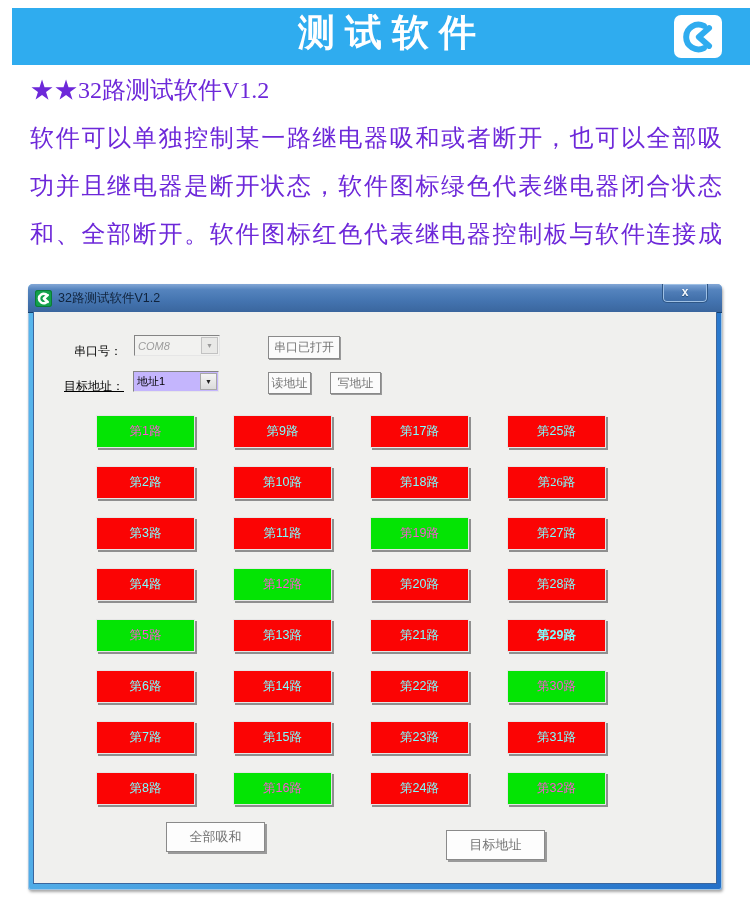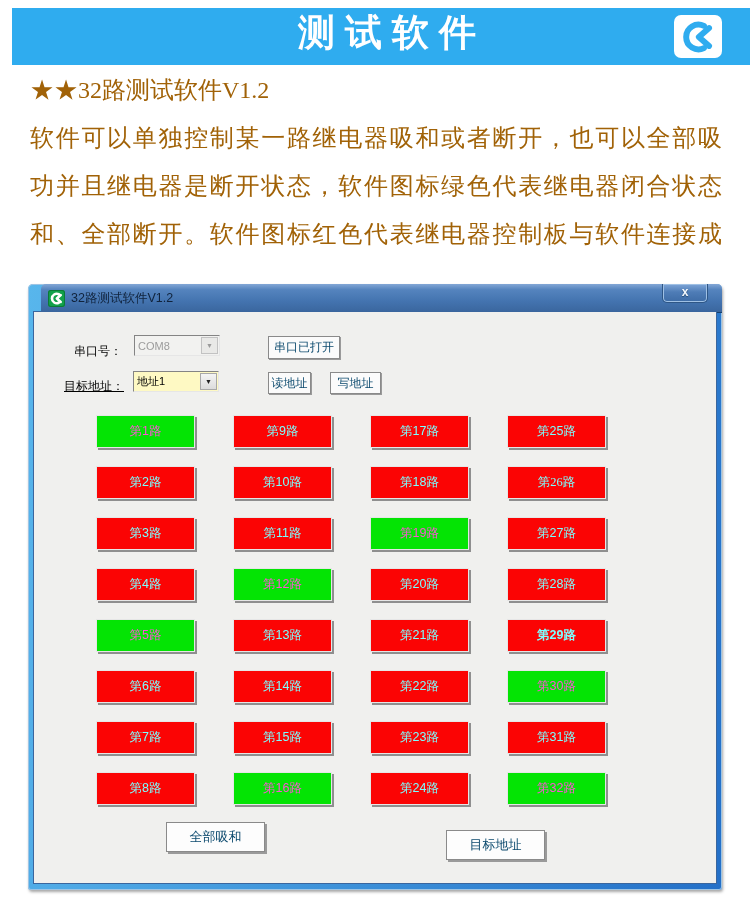--- a/index.html
+++ b/index.html
@@ -4,41 +4,41 @@
 <style>
   * { margin:0; padding:0; box-sizing:border-box; }
   html,body { width:750px; height:917px; background:#ffffff; font-family:"Liberation Sans", sans-serif; position:relative; overflow:hidden; }
 
   
   .banner { position:absolute; left:12px; top:8px; width:750px; height:57px; background:var(--banner-bg,#2FACEF); display:flex; justify-content:center; }
   .banner-title { color:#ffffff; font-size:37px; font-weight:bold; letter-spacing:10px; font-family:"DejaVu Serif","Liberation Serif",serif; text-indent:10px; }
   .banner-logo { position:absolute; right:40px; top:7px; width:48px; height:43px; background:#ffffff; border-radius:7px; display:flex; align-items:center; justify-content:center; }
 
   
-  .intro { position:absolute; left:30px; top:66px; width:692px; font-family:"Liberation Serif","DejaVu Serif",serif; font-size:24px; color:#a16207; }
+  .intro { position:absolute; left:30px; top:66px; width:692px; font-family:"Liberation Serif","DejaVu Serif",serif; font-size:24px; color:#6d28d9; }
   .intro-line { height:48px; line-height:48px; white-space:nowrap; }
   .intro-line.justify { text-align:justify; text-align-last:justify; white-space:normal; height:48px; overflow:hidden; }
 
   
   .win { position:absolute; left:28px; top:284px; width:694px; height:606px; background:linear-gradient(100deg,#58B6EC,#2470C8); border-radius:5px 5px 3px 3px; box-shadow:0 0 0 1px #9ec4e4 inset, 1px 2px 3px rgba(0,0,0,.35); }
-  .titlebar { position:relative; height:29px; background:linear-gradient(180deg,#83A7D6 0%, #5584BE 20%, #4474B0 60%, #3A669E 100%); border-radius:5px 5px 0 0; display:flex; align-items:center; padding-left:7px; border-bottom:1px solid #16406E;margin-left:13px; }
+  .titlebar { position:relative; height:29px; background:linear-gradient(180deg,#83A7D6 0%, #5584BE 20%, #4474B0 60%, #3A669E 100%); border-radius:5px 5px 0 0; display:flex; align-items:center; padding-left:7px; border-bottom:1px solid #16406E; }
   .titlebar-icon { width:17px; height:17px; background:#12A14B; border-radius:3px; display:flex; align-items:center; justify-content:center; margin-right:6px; box-shadow:0 0 0 1px #0b7a38 inset; }
   .titlebar-text { font-size:12.5px; color:#10233C; }
   .close-btn { position:absolute; right:14px; top:0; width:46px; height:19px; background:linear-gradient(180deg,#7FA6D8 0%, #4E7CB6 45%, #3E6CA6 100%); border:1px solid #2E5686; border-top:none; border-radius:0 0 5px 5px; box-shadow:0 0 0 1px #9FC0E4 inset; color:#F4F8FC; font-size:12px; line-height:17px; text-align:center; cursor:pointer; text-shadow:0 1px 1px #274B76; font-weight:bold; }
   .client { position:absolute; left:5px; right:5px; top:27px; bottom:6px; background:#F0F0EE; border:1px solid #3A669E; }
 
   
   .lbl { position:absolute; font-size:12px; color:#000; }
-  .combo { position:absolute; height:21px; width:86px; background:#fef9c3; border:1px solid; border-color:#848484 #E6E6E6 #E6E6E6 #848484; display:flex; align-items:center; }
+  .combo { position:absolute; height:21px; width:86px; background:#c4b5fd; border:1px solid; border-color:#848484 #E6E6E6 #E6E6E6 #848484; display:flex; align-items:center; }
   .combo .val { flex:1; font-size:11px; padding-left:3px; color:#000; }
   .combo .arrow { width:17px; height:17px; margin-right:1px; background:linear-gradient(180deg,#F4F4F4,#DCDCDC); border:1px solid #A8A8A8; display:flex; align-items:center; justify-content:center; font-size:7px; color:#222; }
   .combo.disabled { background:#F2F2F0; }
-  .combo.disabled .val { color:#9C9C9C; }
+  .combo.disabled .val { color:#9C9C9C;font-style:italic; }
   .combo.disabled .arrow { color:#9A9A9A; background:#E9E9E7; border-color:#C2C2C2; }
-  .btn { position:absolute; background:#FBFBFB; border:1px solid #8A8A8A; box-shadow:1px 1px 0 #9A9A9A; font-size:12px; color:#0c4a6e; display:flex; align-items:center; justify-content:center; cursor:pointer; font-family:"Liberation Sans",sans-serif;text-align:right; }
+  .btn { position:absolute; background:#FBFBFB; border:1px solid #8A8A8A; box-shadow:1px 1px 0 #9A9A9A; font-size:12px; color:#737373; display:flex; align-items:center; justify-content:center; cursor:pointer; font-family:"Liberation Sans",sans-serif;text-align:right; }
 
   
   .chan { position:absolute; width:99px; height:33px; border:1px solid #E6E6E6; box-shadow:2px 2px 0 #8F8F8F; font-size:12.5px; cursor:pointer; font-family:"Liberation Sans",sans-serif; }
   .chan.off { background:var(--off,#FB0404); color:var(--off-text,#7CFFFF); }
   .chan.on  { background:var(--on,#04E404);  color:var(--on-text,#FF52D8); }
 
   .footer-btn { width:99px; height:30px; font-size:13px; background:#FDFDFD; box-shadow:2px 2px 0 #9A9A9A; }
 </style>
 </head>
 <body>

